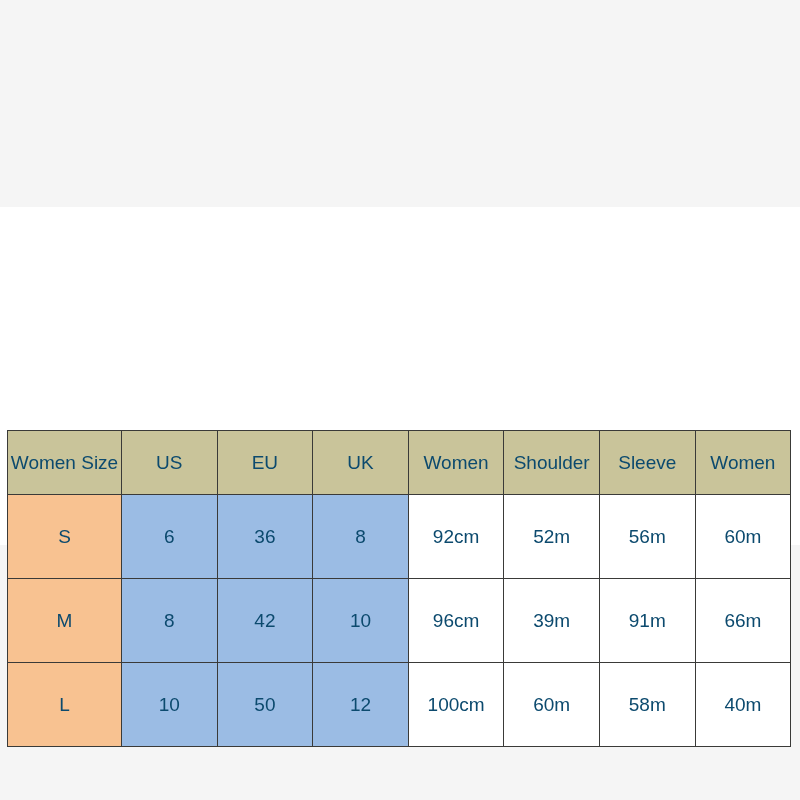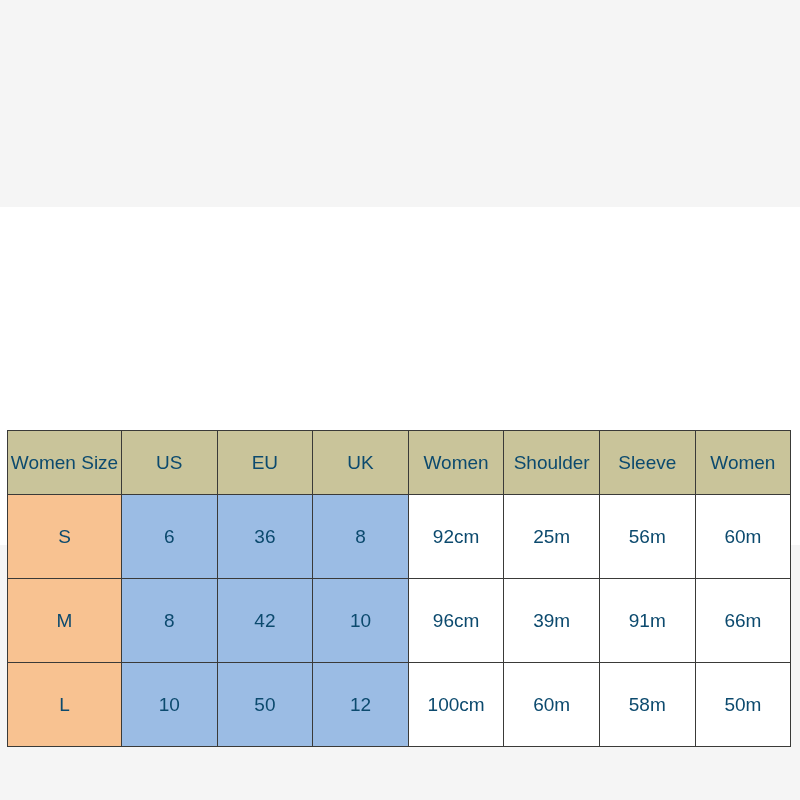--- a/index.html
+++ b/index.html
@@ -102,21 +102,21 @@
           <th>Women</th>
         </tr>
       </thead>
       <tbody>
         <tr>
           <td class="c-size">S</td>
           <td class="c-num">6</td>
           <td class="c-num">36</td>
           <td class="c-num">8</td>
           <td class="c-meas">92cm</td>
-          <td class="c-meas">25m</td>
+          <td class="c-meas">52m</td>
           <td class="c-meas">56m</td>
           <td class="c-meas">60m</td>
         </tr>
         <tr>
           <td class="c-size">M</td>
           <td class="c-num">8</td>
           <td class="c-num">42</td>
           <td class="c-num">10</td>
           <td class="c-meas">96cm</td>
           <td class="c-meas">39m</td>
@@ -124,19 +124,19 @@
           <td class="c-meas">66m</td>
         </tr>
         <tr>
           <td class="c-size">L</td>
           <td class="c-num">10</td>
           <td class="c-num">50</td>
           <td class="c-num">12</td>
           <td class="c-meas">100cm</td>
           <td class="c-meas">60m</td>
           <td class="c-meas">58m</td>
-          <td class="c-meas">50m</td>
+          <td class="c-meas">40m</td>
         </tr>
       </tbody>
     </table>
   </div>
 
 </div>
 
 </body></html>

